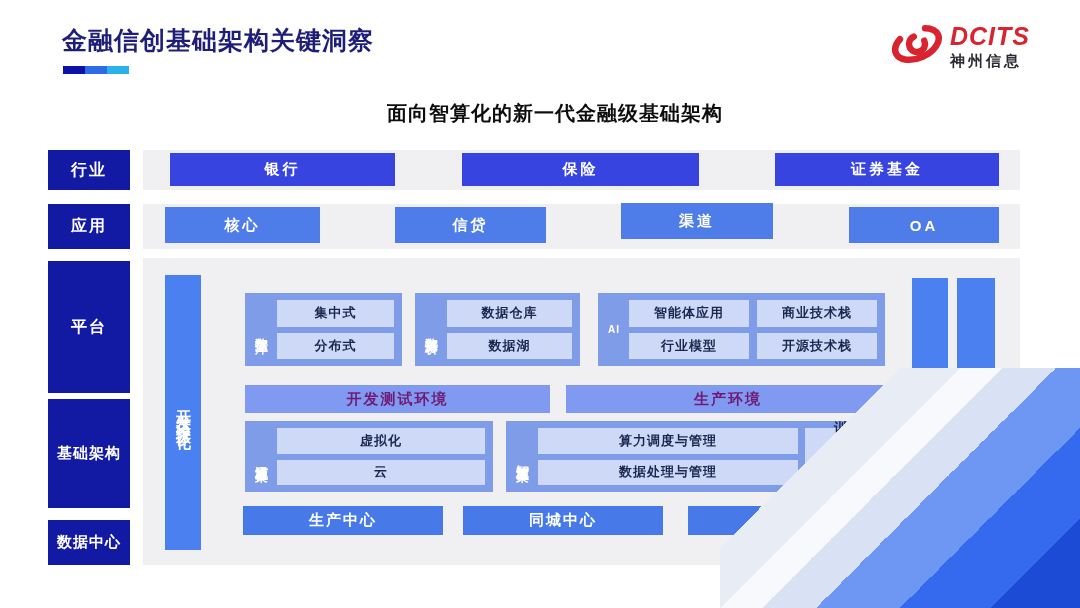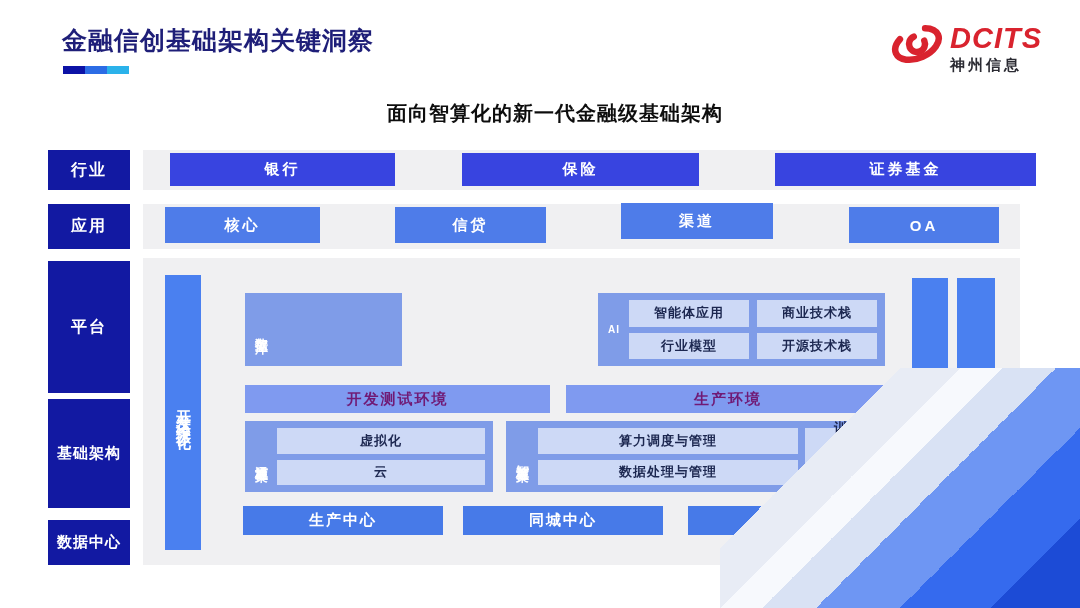--- a/index.html
+++ b/index.html
@@ -8,21 +8,21 @@
     font-family:"Liberation Sans","DejaVu Sans",sans-serif; overflow:hidden;
   }
   .abs { position:absolute; }
 
   .page-title {
     font-size:25px; font-weight:bold; color:#1e1e78; letter-spacing:1px; white-space:nowrap;
   }
   .title-underline {
     background:linear-gradient(90deg,#0c12a6 0 34%,#2c6ce5 34% 67%,#2bb2ea 67% 100%);
   }
-  .logo-brand { font-size:29px; font-weight:800; font-style:italic; color:#d9232e; letter-spacing:1px; line-height:1; }
+  .logo-brand { font-size:25px; font-weight:800; font-style:italic; color:#d9232e; letter-spacing:1px; line-height:1; }
   .logo-name  { font-size:15px; font-weight:bold; color:#2b2b33; letter-spacing:3px; margin-top:3px; }
 
   .subtitle { text-align:center; font-size:20px; font-weight:bold; color:#0d0d0d; letter-spacing:1px; }
 
   .row-label {
     background:#1219a2; color:#fff; font-weight:bold; font-size:16px; letter-spacing:2px;
     display:flex; align-items:center; justify-content:center; text-align:center;
   }
   .row-label.small { font-size:15px; letter-spacing:1px; }
 
@@ -111,35 +111,46 @@
   <div class="abs row-label" style="left:48px; top:261px; width:82px; height:132px;">平台</div>
   <div class="abs row-label small" style="left:48px; top:399px; width:82px; height:109px;">基础架构</div>
   <div class="abs row-label small" style="left:48px; top:520px; width:82px; height:45px;">数据中心</div>
 
   <div class="abs strip" style="left:143px; top:150px; width:877px; height:40px;"></div>
   <div class="abs strip" style="left:143px; top:204px; width:877px; height:45px;"></div>
   <div class="abs panel" style="left:143px; top:258px; width:877px; height:307px;"></div>
 
   <div class="abs btn1" style="left:170px; top:153px; width:225px; height:33px;">银行</div>
   <div class="abs btn1" style="left:462px; top:153px; width:237px; height:33px;">保险</div>
-  <div class="abs btn1" style="left:775px; top:153px; width:261px; height:33px;">证券基金</div>
+  <div class="abs btn1" style="left:775px; top:153px; width:224px; height:33px;">证券基金</div>
 
   <div class="abs btn2" style="left:165px; top:207px; width:155px; height:36px;text-align:right;">核心</div>
   <div class="abs btn2" style="left:395px; top:207px; width:151px; height:36px;">信贷</div>
   <div class="abs btn2" style="left:621px; top:203px; width:152px; height:36px;">渠道</div>
   <div class="abs btn2" style="left:849px; top:207px; width:150px; height:36px;">OA</div>
 
   <div class="abs vbar" style="left:165px; top:275px; width:36px; height:275px;">开发运维一体化</div>
   <div class="abs vbar tight" style="left:912px; top:278px; width:36px; height:270px;">等保合规安全</div>
   <div class="abs vbar tight" style="left:957px; top:278px; width:38px; height:270px;">业务连续性及数据保护</div>
 
   <div class="abs group" style="left:245px; top:293px; width:157px; height:73px;">
     <div class="group-label">数据库</div>
+    <div class="group-col">
+      <div class="inner">集中式</div>
+      <div class="inner">分布式</div>
+    </div>
   </div>
 
+  <div class="abs group" style="left:415px; top:293px; width:165px; height:73px;">
+    <div class="group-label">数据分析</div>
+    <div class="group-col">
+      <div class="inner">数据仓库</div>
+      <div class="inner">数据湖</div>
+    </div>
+  </div>
 
   <div class="abs group" style="left:598px; top:293px; width:287px; height:73px;">
     <div class="group-label latin">AI</div>
     <div class="group-grid">
       <div class="inner">智能体应用</div>
       <div class="inner">商业技术栈</div>
       <div class="inner">行业模型</div>
       <div class="inner">开源技术栈</div>
     </div>
   </div>

